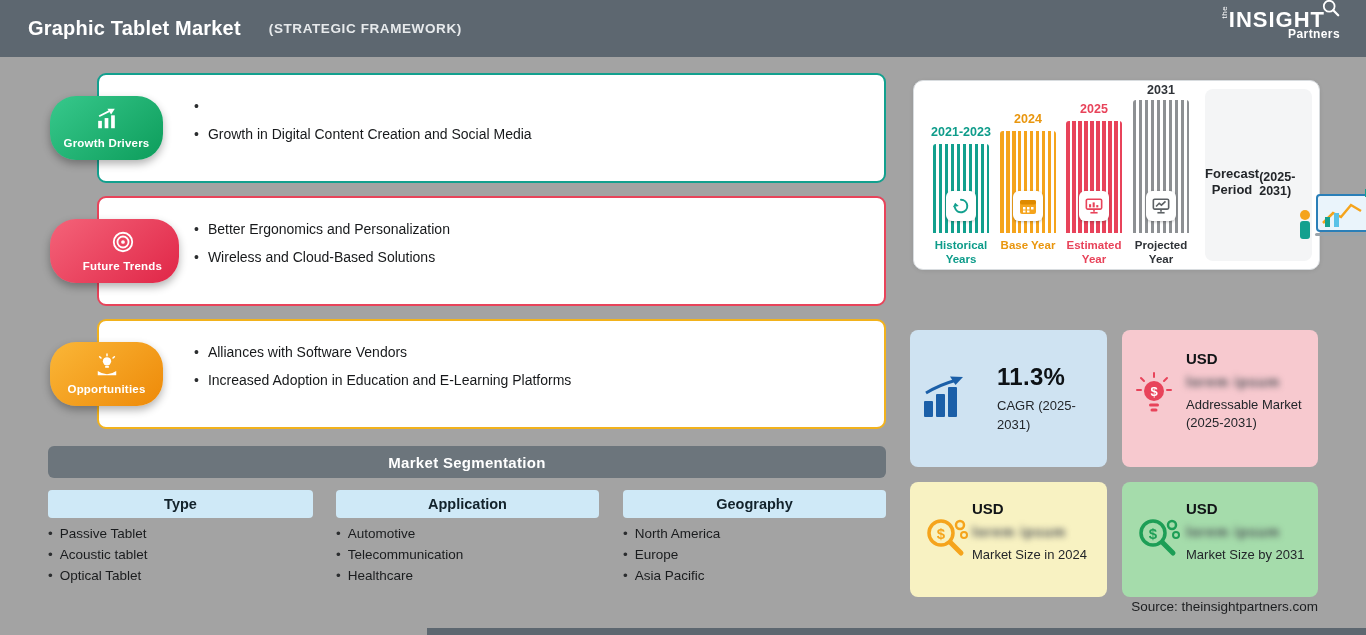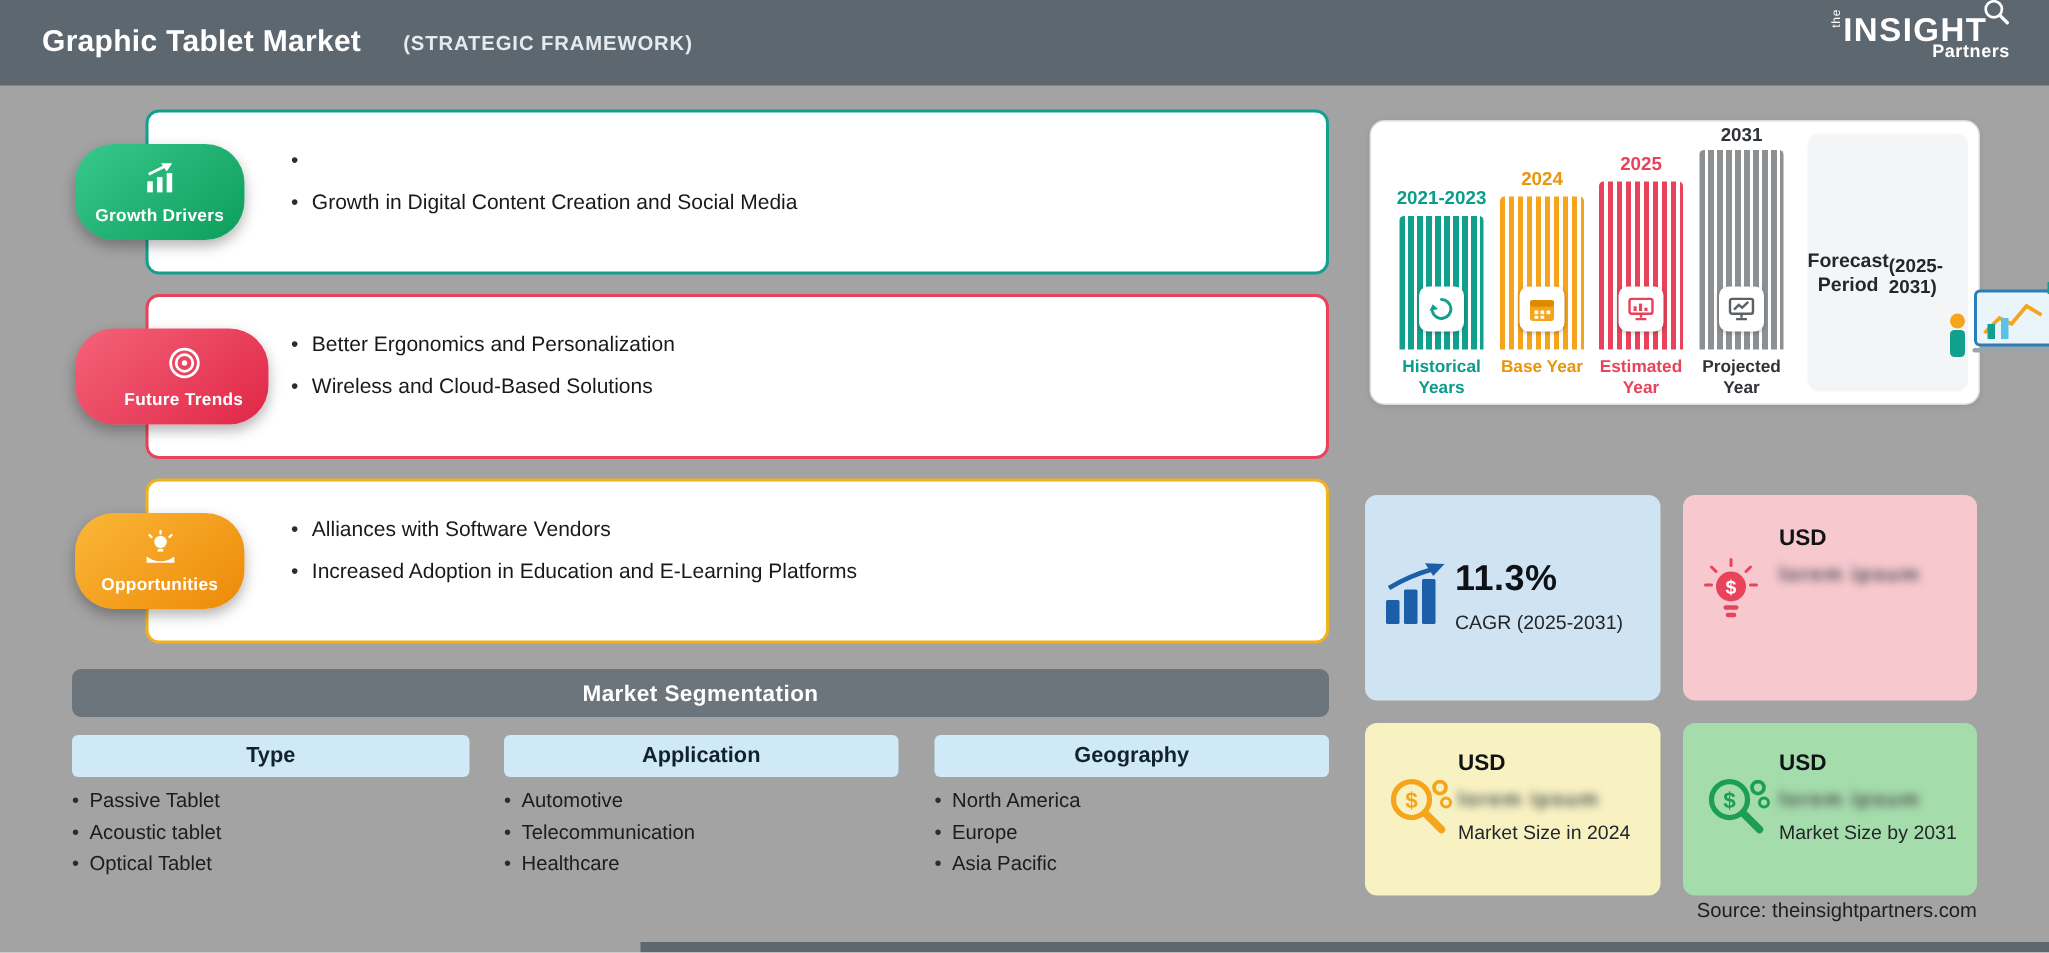--- a/index.html
+++ b/index.html
@@ -71,21 +71,21 @@
   .forecast{position:absolute;left:291px;top:8px;width:107px;height:172px;background:#f4f5f6;
             border-radius:8px;display:flex;align-items:center;padding-top:14px;box-sizing:border-box;}
   .forecast-title{font-size:13px;font-weight:bold;color:#23262a;text-align:center;width:70px;line-height:1.2;}
   .forecast-range{font-size:12.5px;font-weight:bold;color:#23262a;margin-top:3px;}
   .forecast-illus{margin-top:auto;margin-bottom:6px;}
 
   
   .outlook-title{position:absolute;left:910px;top:291px;font-size:12px;font-weight:bold;color:#0f1724;margin-top:48px;}
   .card{position:absolute;border-radius:8px;box-sizing:border-box;}
   .card.blue {left:910px; top:330px;width:197px;height:137px;background:#cfe3f2;
-              display:flex;align-items:center;padding:0 12px;gap:2px;}
+              display:flex;align-items:center;padding:0 12px;gap:29px;}
   .card.pink {left:1122px;top:330px;width:196px;height:137px;background:#f7c9cf;padding:20px 10px 10px 64px;}
   .card.yellow{left:910px;top:482px;width:197px;height:115px;background:#f8f2c2;padding:18px 10px 10px 62px;}
   .card.green{left:1122px;top:482px;width:196px;height:115px;background:#a5dcab;padding:18px 10px 10px 64px;}
   .big-value{font-size:24px;font-weight:bold;color:#0e1216;letter-spacing:.3px;}
   .card-label{font-size:13px;color:#23262a;margin-top:6px;line-height:1.4;}
   .usd{font-size:15px;font-weight:bold;color:#111417;}
   .redacted{font-size:14px;font-weight:bold;color:#4d5157;filter:blur(3px);margin-top:7px;letter-spacing:1px;}
   .side-icon{position:absolute;left:12px;}
   .pink .side-icon{top:42px;} .yellow .side-icon{top:32px;} .green .side-icon{top:32px;}
 
@@ -344,20 +344,21 @@
             <line x1="37" y1="18" x2="33" y2="18"></line>
           </g>
           <circle cx="20" cy="19" r="10" fill="#e8435a"></circle>
           <text x="20" y="24" text-anchor="middle" font-size="13" font-weight="bold" fill="#fff">$</text>
           <rect x="15" y="31.5" width="10" height="3" rx="1.5" fill="#e8435a"></rect>
           <rect x="16.5" y="36.5" width="7" height="3" rx="1.5" fill="#e8435a"></rect>
         </svg>
     </span>
     <div class="usd">USD</div>
     <div class="redacted">lorem ipsum</div>
+    <div class="card-label">Addressable Market (2025-2031)</div>
   </div>
 
   <div class="card yellow">
     <span class="side-icon">
       <svg width="46" height="46" viewBox="0 0 46 46">
           <circle cx="19" cy="19" r="12" fill="none" stroke="#f5a41c" stroke-width="3.5"></circle>
           <text x="19" y="24.5" text-anchor="middle" font-size="15" font-weight="bold" fill="#f5a41c">$</text>
           <line x1="28.5" y1="28.5" x2="39" y2="39" stroke="#f5a41c" stroke-width="5" stroke-linecap="round"></line>
           <circle cx="38" cy="11" r="4" fill="none" stroke="#f5a41c" stroke-width="2.5"></circle>
           <circle cx="42" cy="21" r="3" fill="none" stroke="#f5a41c" stroke-width="2"></circle>

